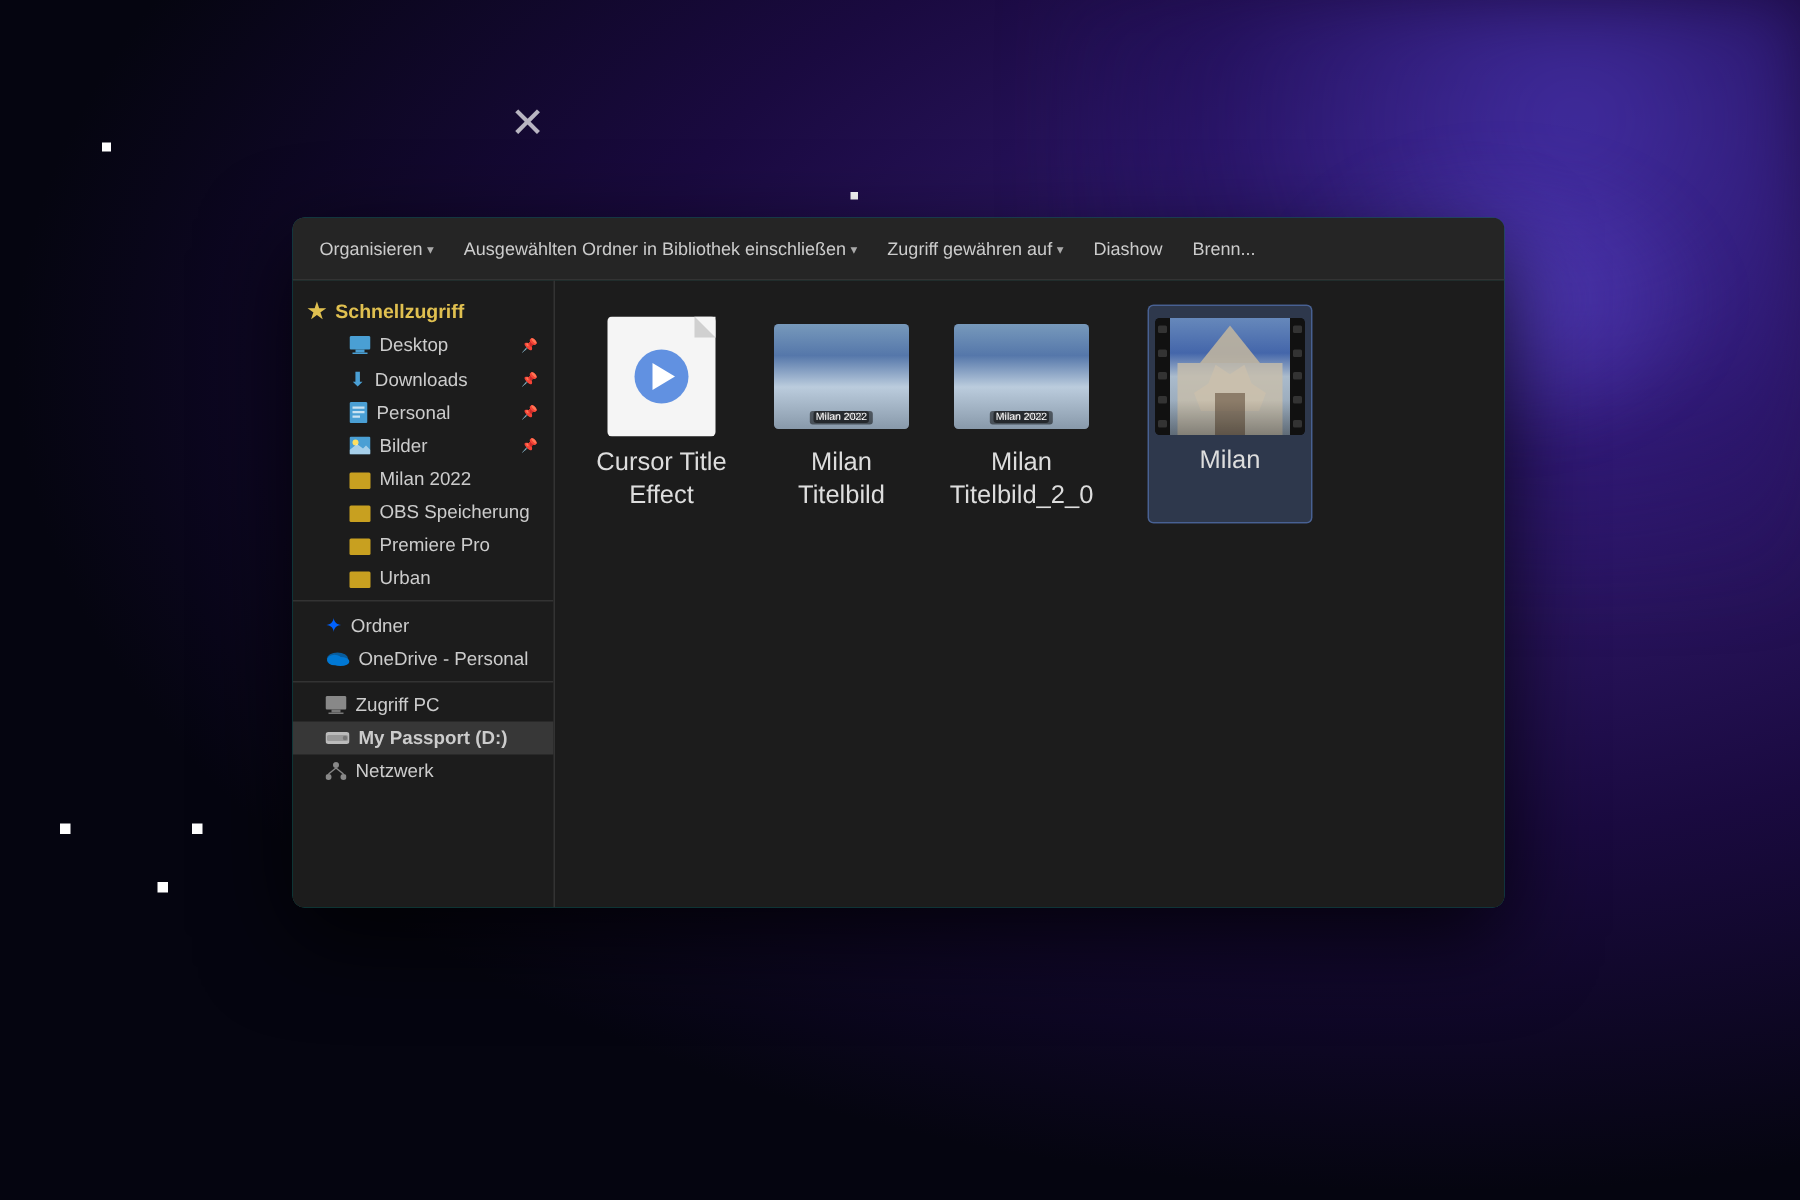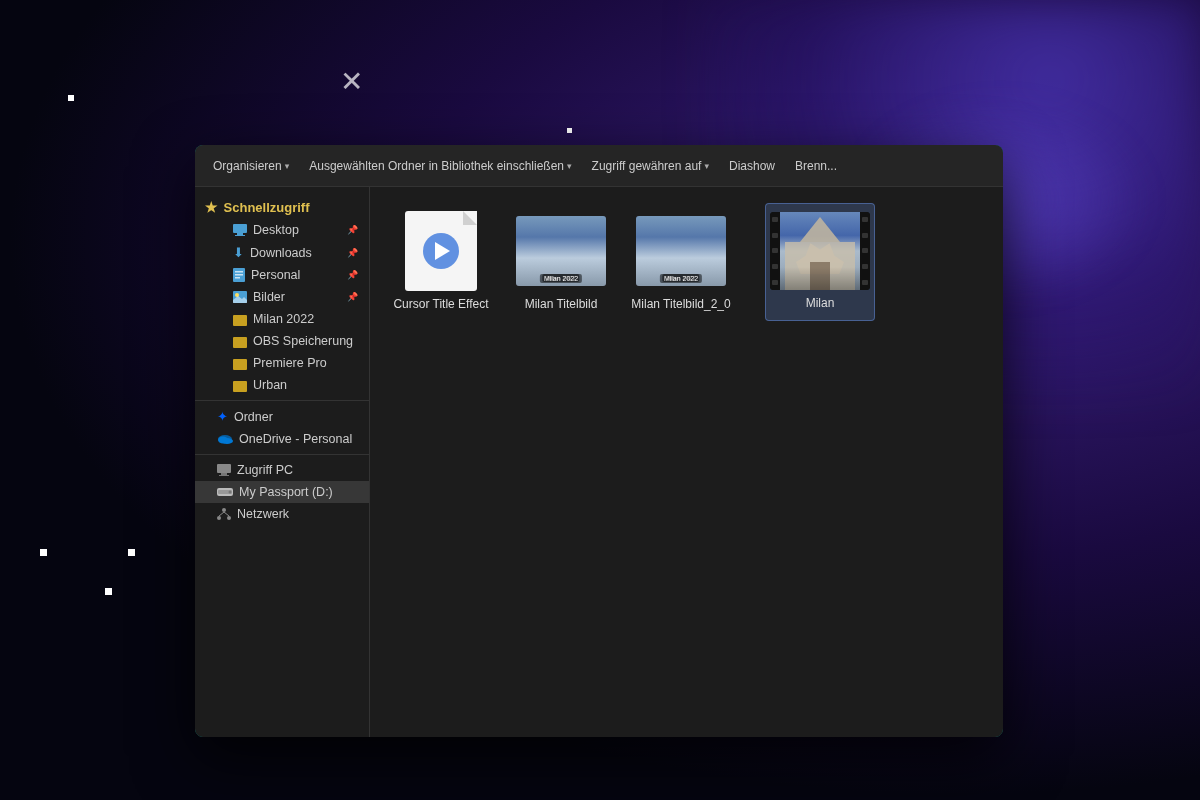--- a/index.html
+++ b/index.html
@@ -57,21 +57,21 @@
       cursor: pointer;
       line-height: 1;
     }
 
     
     .explorer-window {
       position: absolute;
       top: 145px;
       left: 195px;
       width: 808px;
-      height: 592px;
+      height: 460px;
       background: #0f766e;
       border-radius: 8px;
       overflow: hidden;
       z-index: 10;
       box-shadow: 0 20px 60px rgba(0,0,0,0.8);
     }
 
     
     .toolbar {
       display: flex;
@@ -137,20 +137,21 @@
       gap: 6px;
       padding: 4px 10px 4px 22px;
       color: #ccc;
       font-size: 12.5px;
       cursor: pointer;
       white-space: nowrap;
     }
 
     .sidebar-item.active {
       background: rgba(255,255,255,0.12);
+      font-weight: bold;
     }
 
     .sidebar-item.indented {
       padding-left: 38px;
     }
 
     .pin-icon {
       font-size: 9px;
       color: #888;
       margin-left: auto;
@@ -331,21 +332,21 @@
       position: absolute;
       bottom: 20%;
       left: 20%;
       width: 60%;
       height: 40%;
       background: rgba(220,200,180,0.7);
       clip-path: polygon(10% 100%, 0% 60%, 20% 40%, 30% 0%, 50% 20%, 70% 0%, 80% 40%, 100% 60%, 90% 100%);
     }
 
     .file-label {
-      font-size: 12px;
+      font-size: 17px;
       color: #ddd;
       text-align: center;
       line-height: 1.3;
       max-width: 100px;
       word-break: break-word;
     }
   </style>
 </head>
 <body>
 

